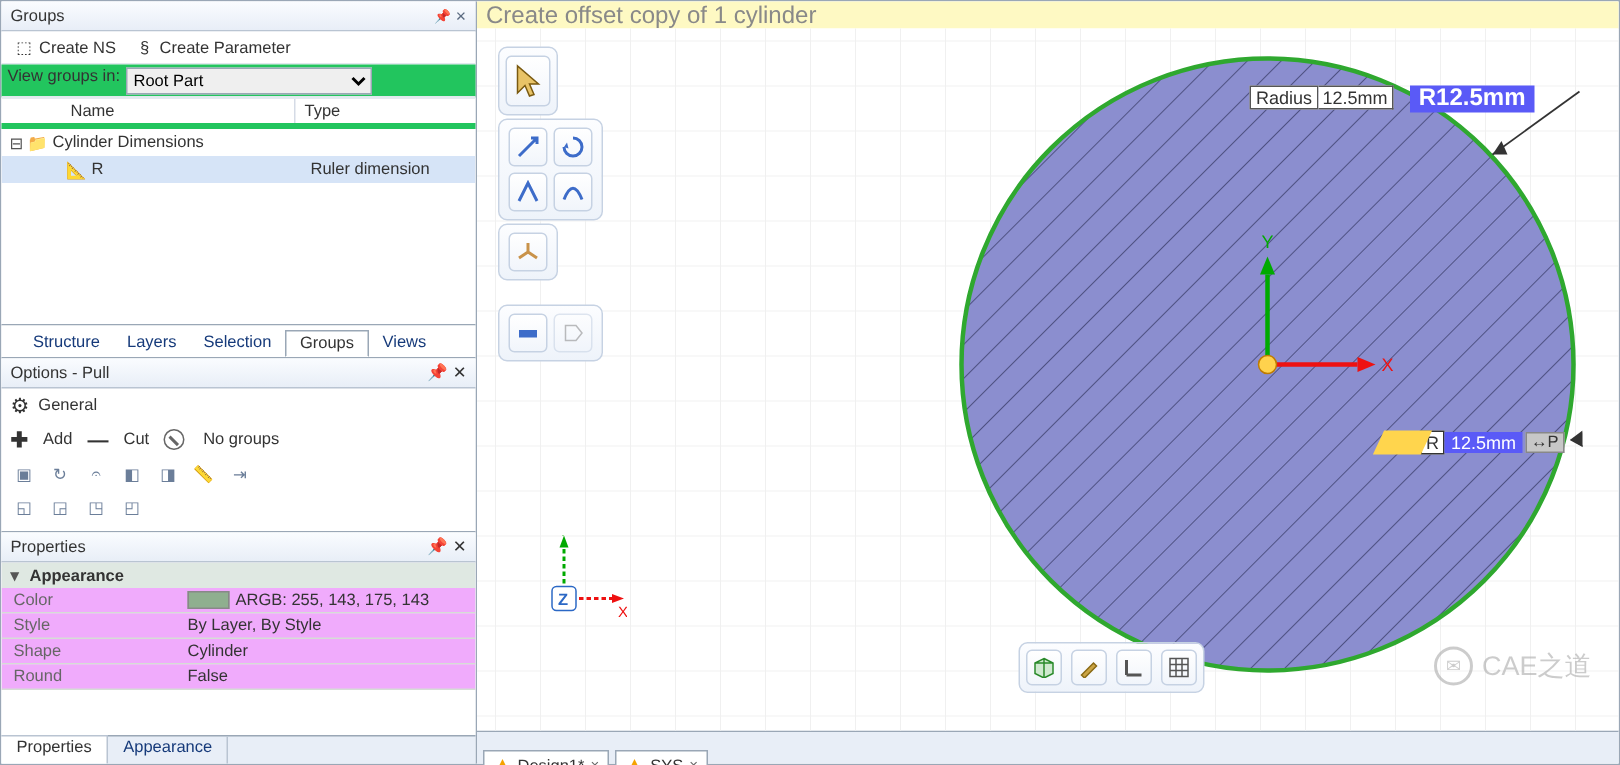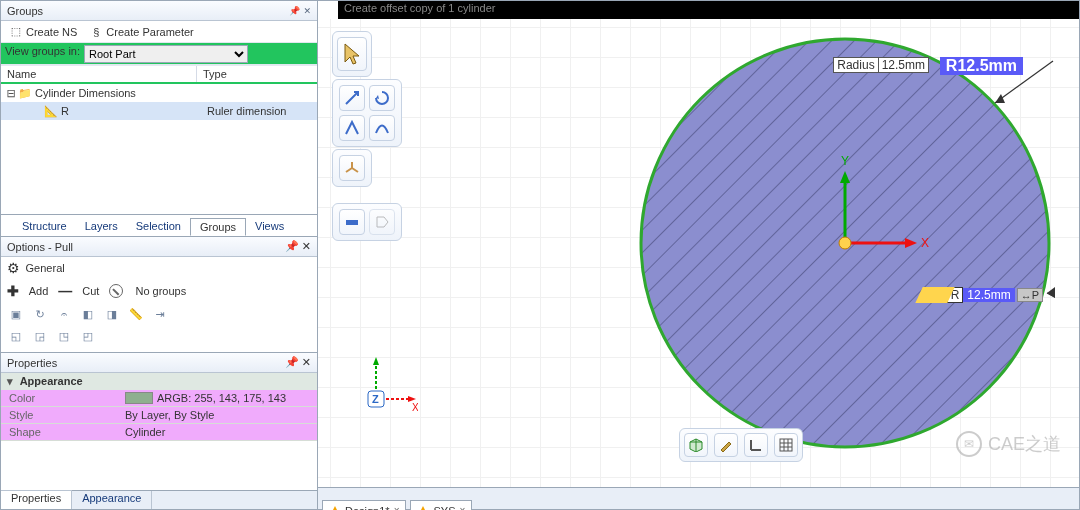--- a/index.html
+++ b/index.html
@@ -69,22 +69,23 @@
   .view-groups select {
     font-size:11px;
     height:18px;
     border:1px solid #9aa7b6;
     width: 164px;
   }
 
   .tree-head {
     display:flex;
     background:#fff;
-    border-bottom:2px solid #22c55e;
+    border-bottom:4px solid #22c55e;
     border-top:1px solid #e5e9f1;
+    padding-left:40px;
   }
   .tree-head .col { padding:2px 6px; font-size:11px; color:#333; }
   .tree-head .col:first-child { flex: 1; border-right:1px solid #d5dbe6; }
   .tree-head .col:last-child { width: 120px; }
 
   .tree {
     background:#fff;
     flex: 0 0 131px;
     overflow:auto;
     border-bottom:1px solid #9aa7b6;
@@ -176,24 +177,23 @@
   .right {
     flex:1;
     display:flex;
     flex-direction:column;
     position:relative;
     background:#fff;
   }
   .status-line {
     height:18px;
     padding:1px 6px;
-    font-size:11px;
+    font-size:16px;
     color:#898989;
-    background:#000000;
-    margin-left:20px;
+    background:#fef9c3;
   }
   .canvas-wrap {
     flex:1;
     position:relative;
     background:#fff;
     background-image:
       linear-gradient(#f0f0f0 1px, transparent 1px),
       linear-gradient(90deg, #f0f0f0 1px, transparent 1px);
     background-size: 30px 30px;
     background-position: 12px 8px;
@@ -427,20 +427,24 @@
             <span>ARGB: 255, 143, 175, 143</span>
           </div>
         </div>
         <div class="prow">
           <div class="pname">Style</div>
           <div class="pval">By Layer, By Style</div>
         </div>
         <div class="prow">
           <div class="pname">Shape</div>
           <div class="pval">Cylinder</div>
+        </div>
+        <div class="prow">
+          <div class="pname">Round</div>
+          <div class="pval">False</div>
         </div>
       </div>
     </div>
 
     <div class="bottom-tabs">
       <span class="tabb active">Properties</span>
       <span class="tabb">Appearance</span>
     </div>
   </div>
 

